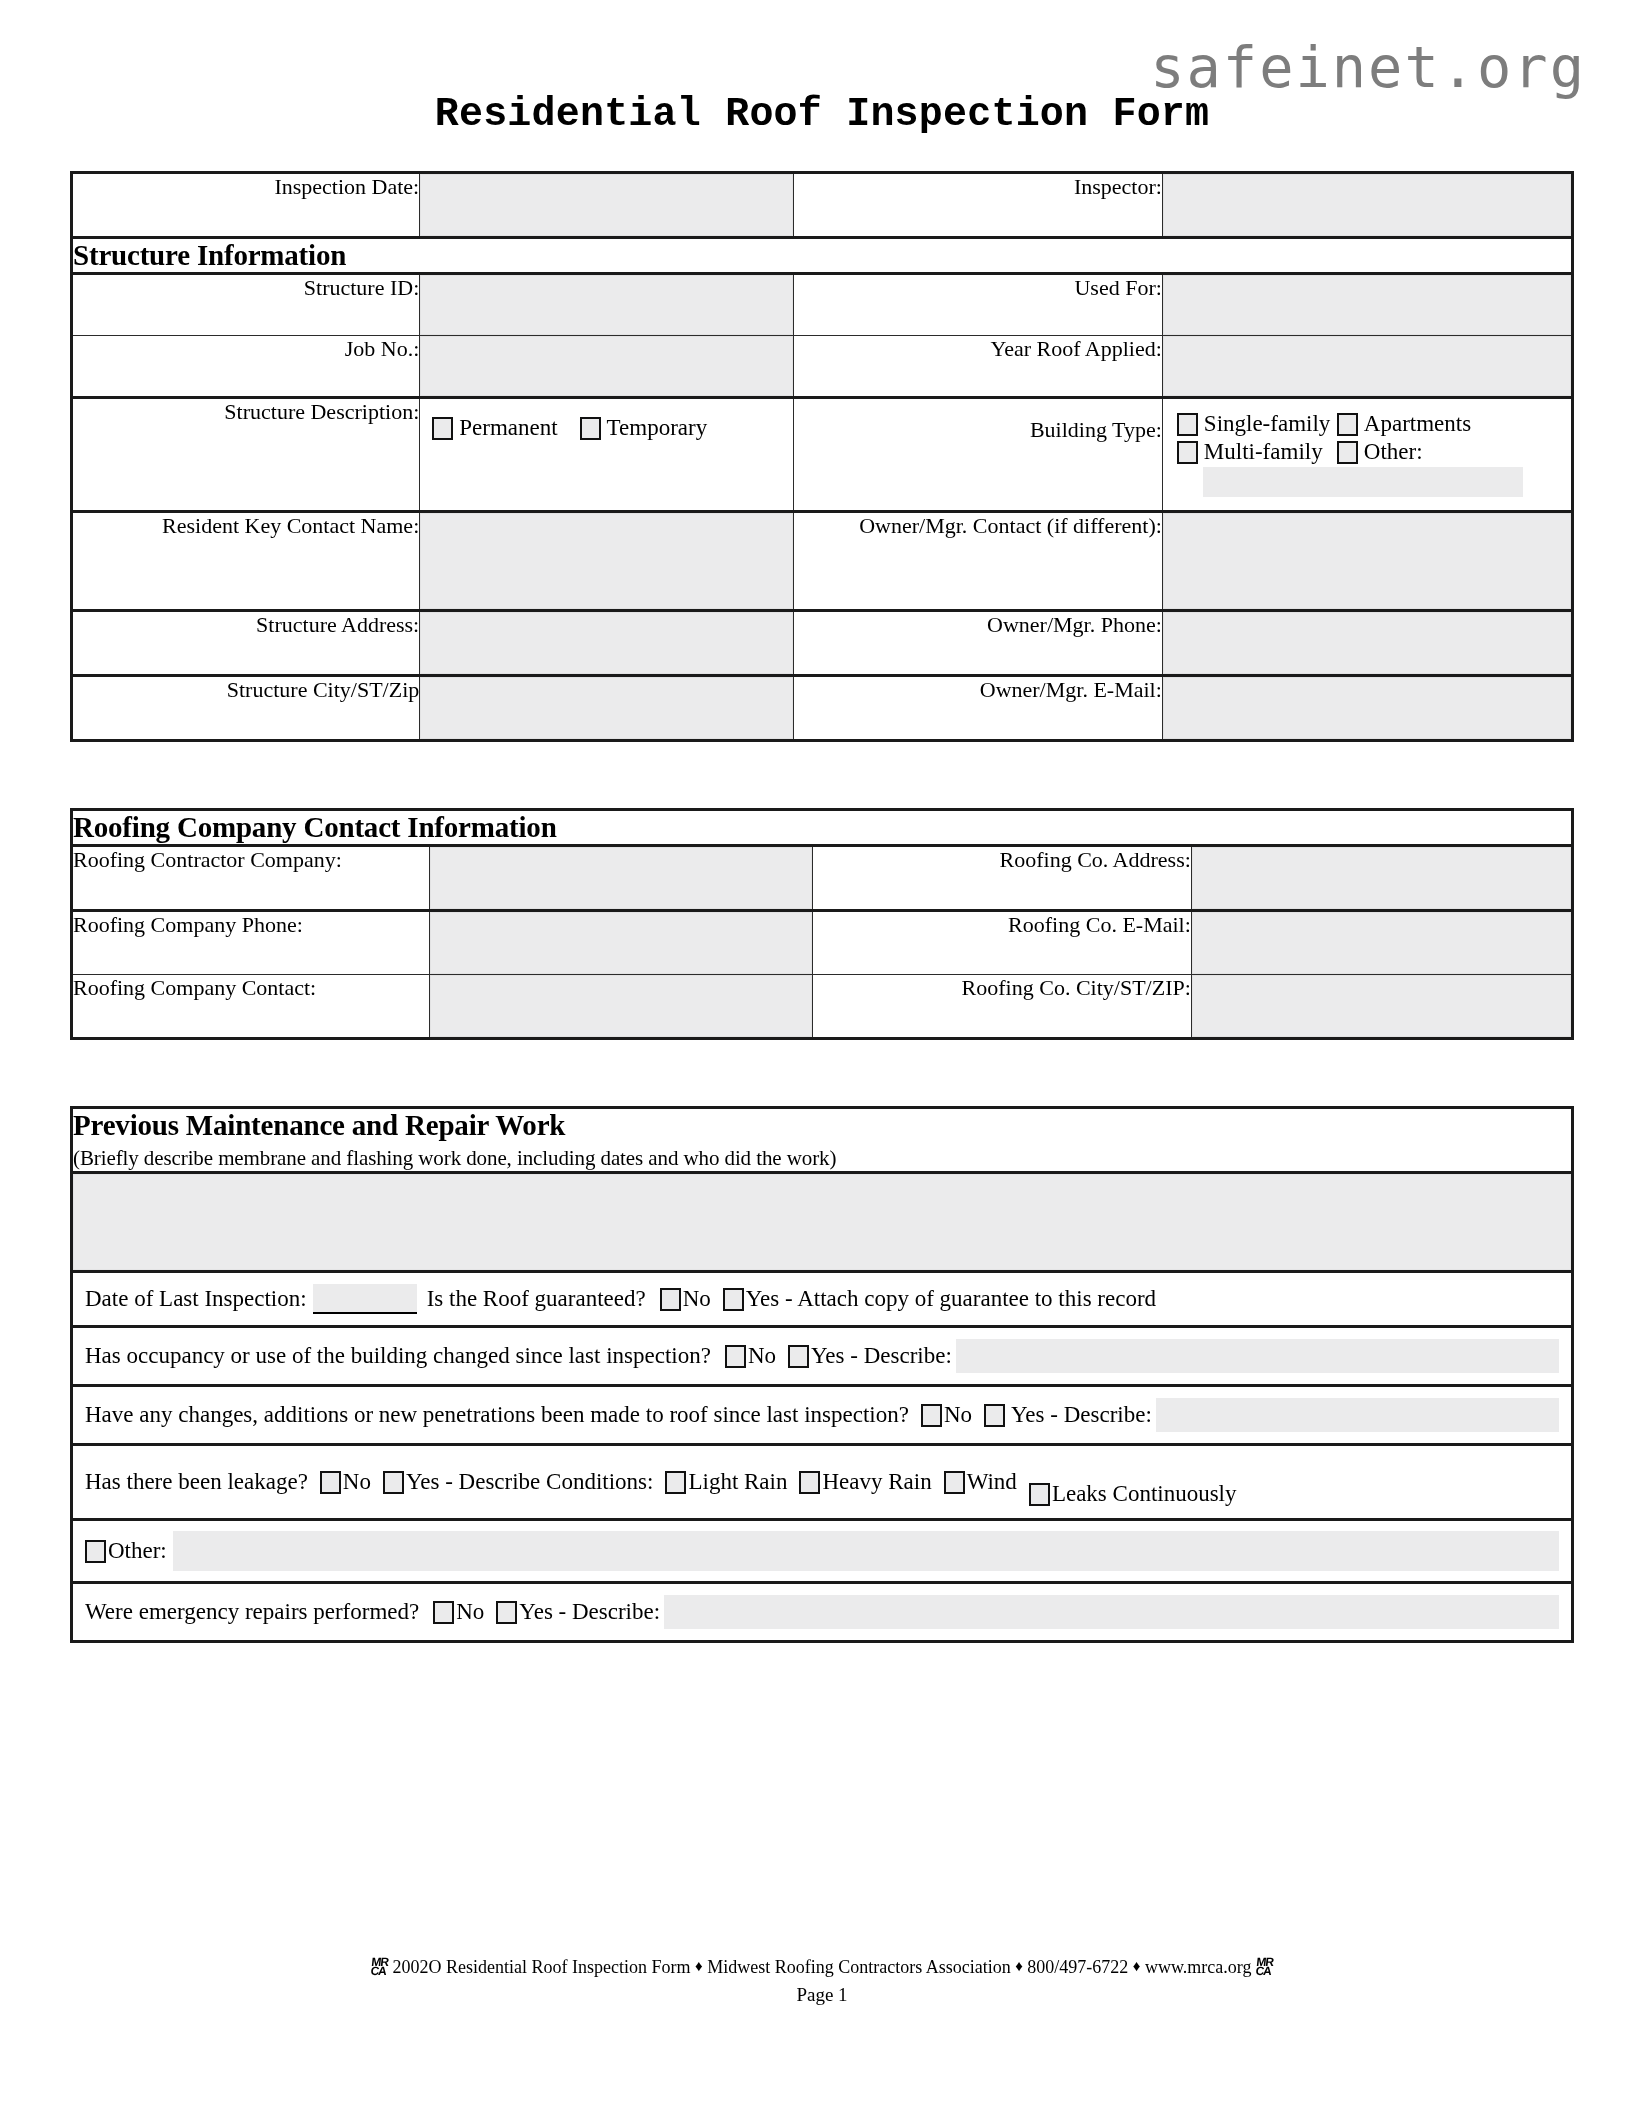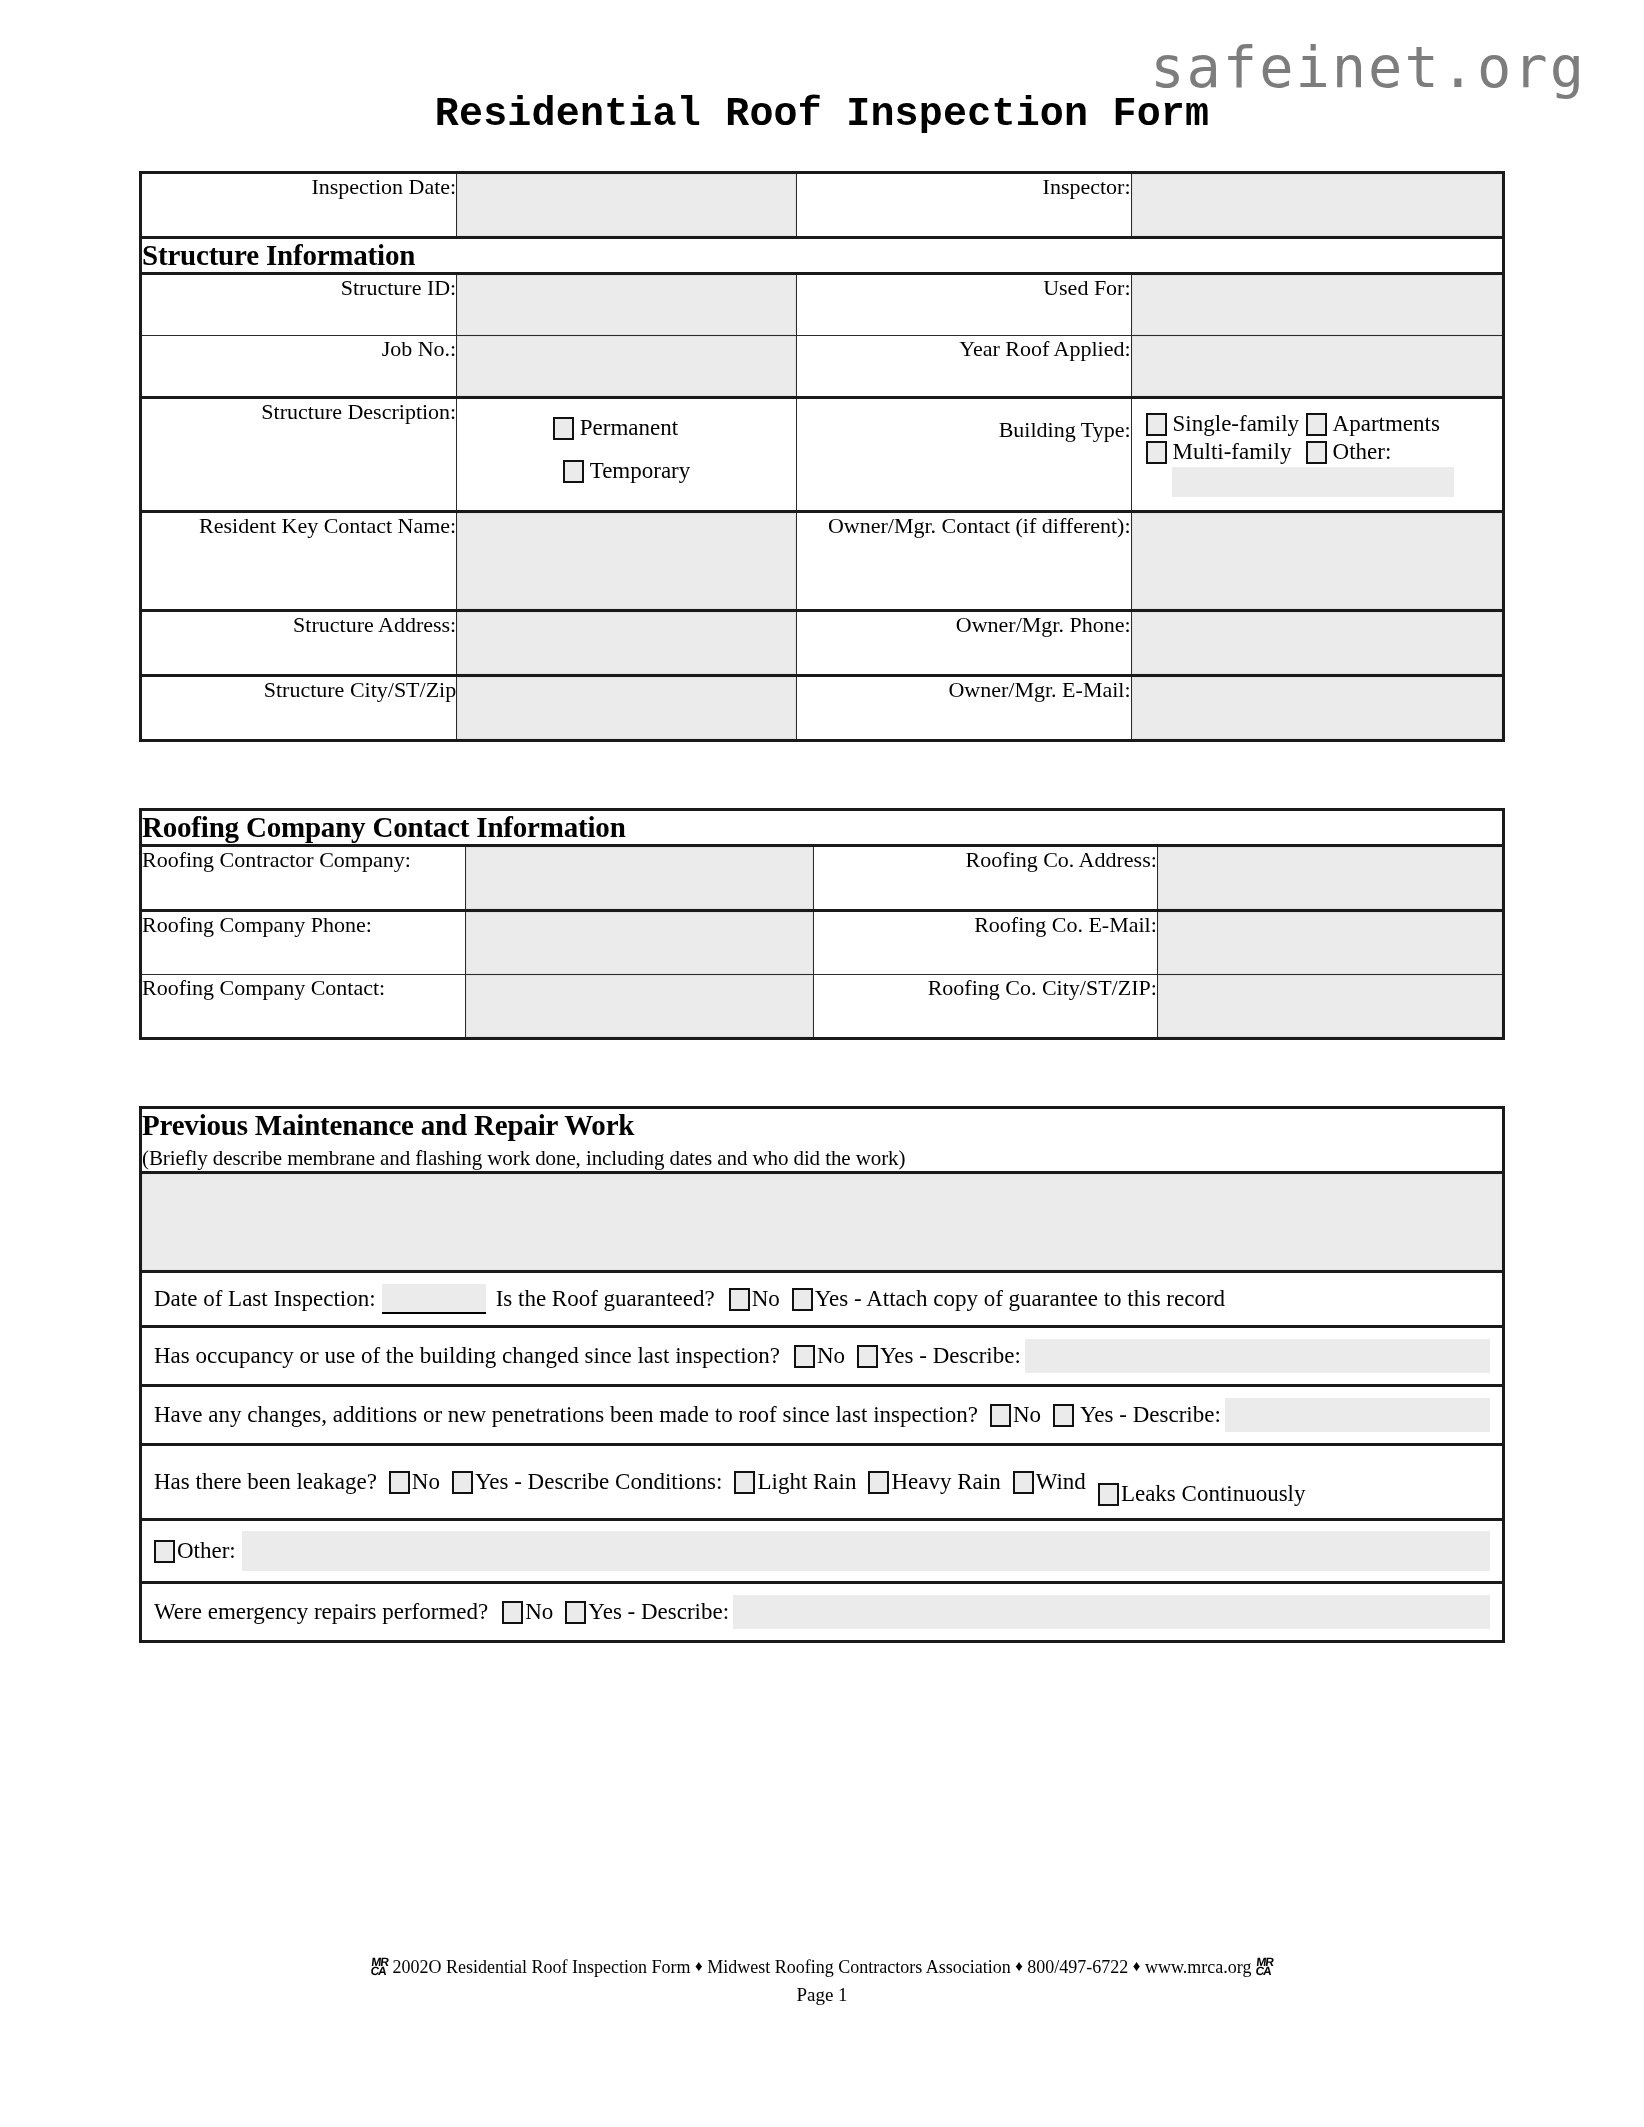--- a/index.html
+++ b/index.html
@@ -43,21 +43,21 @@
     font-weight: bold;
     letter-spacing: 0.2px;
     margin: 0;
     padding-top: 92px;
     padding-bottom: 0;
     font-family: Liberation Mono, monospace;
   }
 
   
   .frame {
-    width: 1366px;
+    width: 1504px;
     margin: 0 auto;
     border: 3px solid #1a1a1a;
     border-collapse: collapse;
     background: #fff;
   }
   table.frame td {
     border: 1px solid #2b2b2b;
     padding: 0;
     vertical-align: top;
   }
@@ -124,22 +124,21 @@
     flex: 0 0 auto;
   }
   .cb-tight { margin-right: 2px; }
 
   .chk-row {
     display: flex;
     align-items: center;
     flex-wrap: wrap;
     font-size: 23px;
     padding: 14px 12px;
-    gap: 17px;
-    flex-direction: column;
+    gap: 0px;
   }
   .chk-item {
     display: inline-flex;
     align-items: center;
     margin-right: 22px;
     white-space: nowrap;
   }
   .chk-item.last { margin-right: 0; }
 
   

